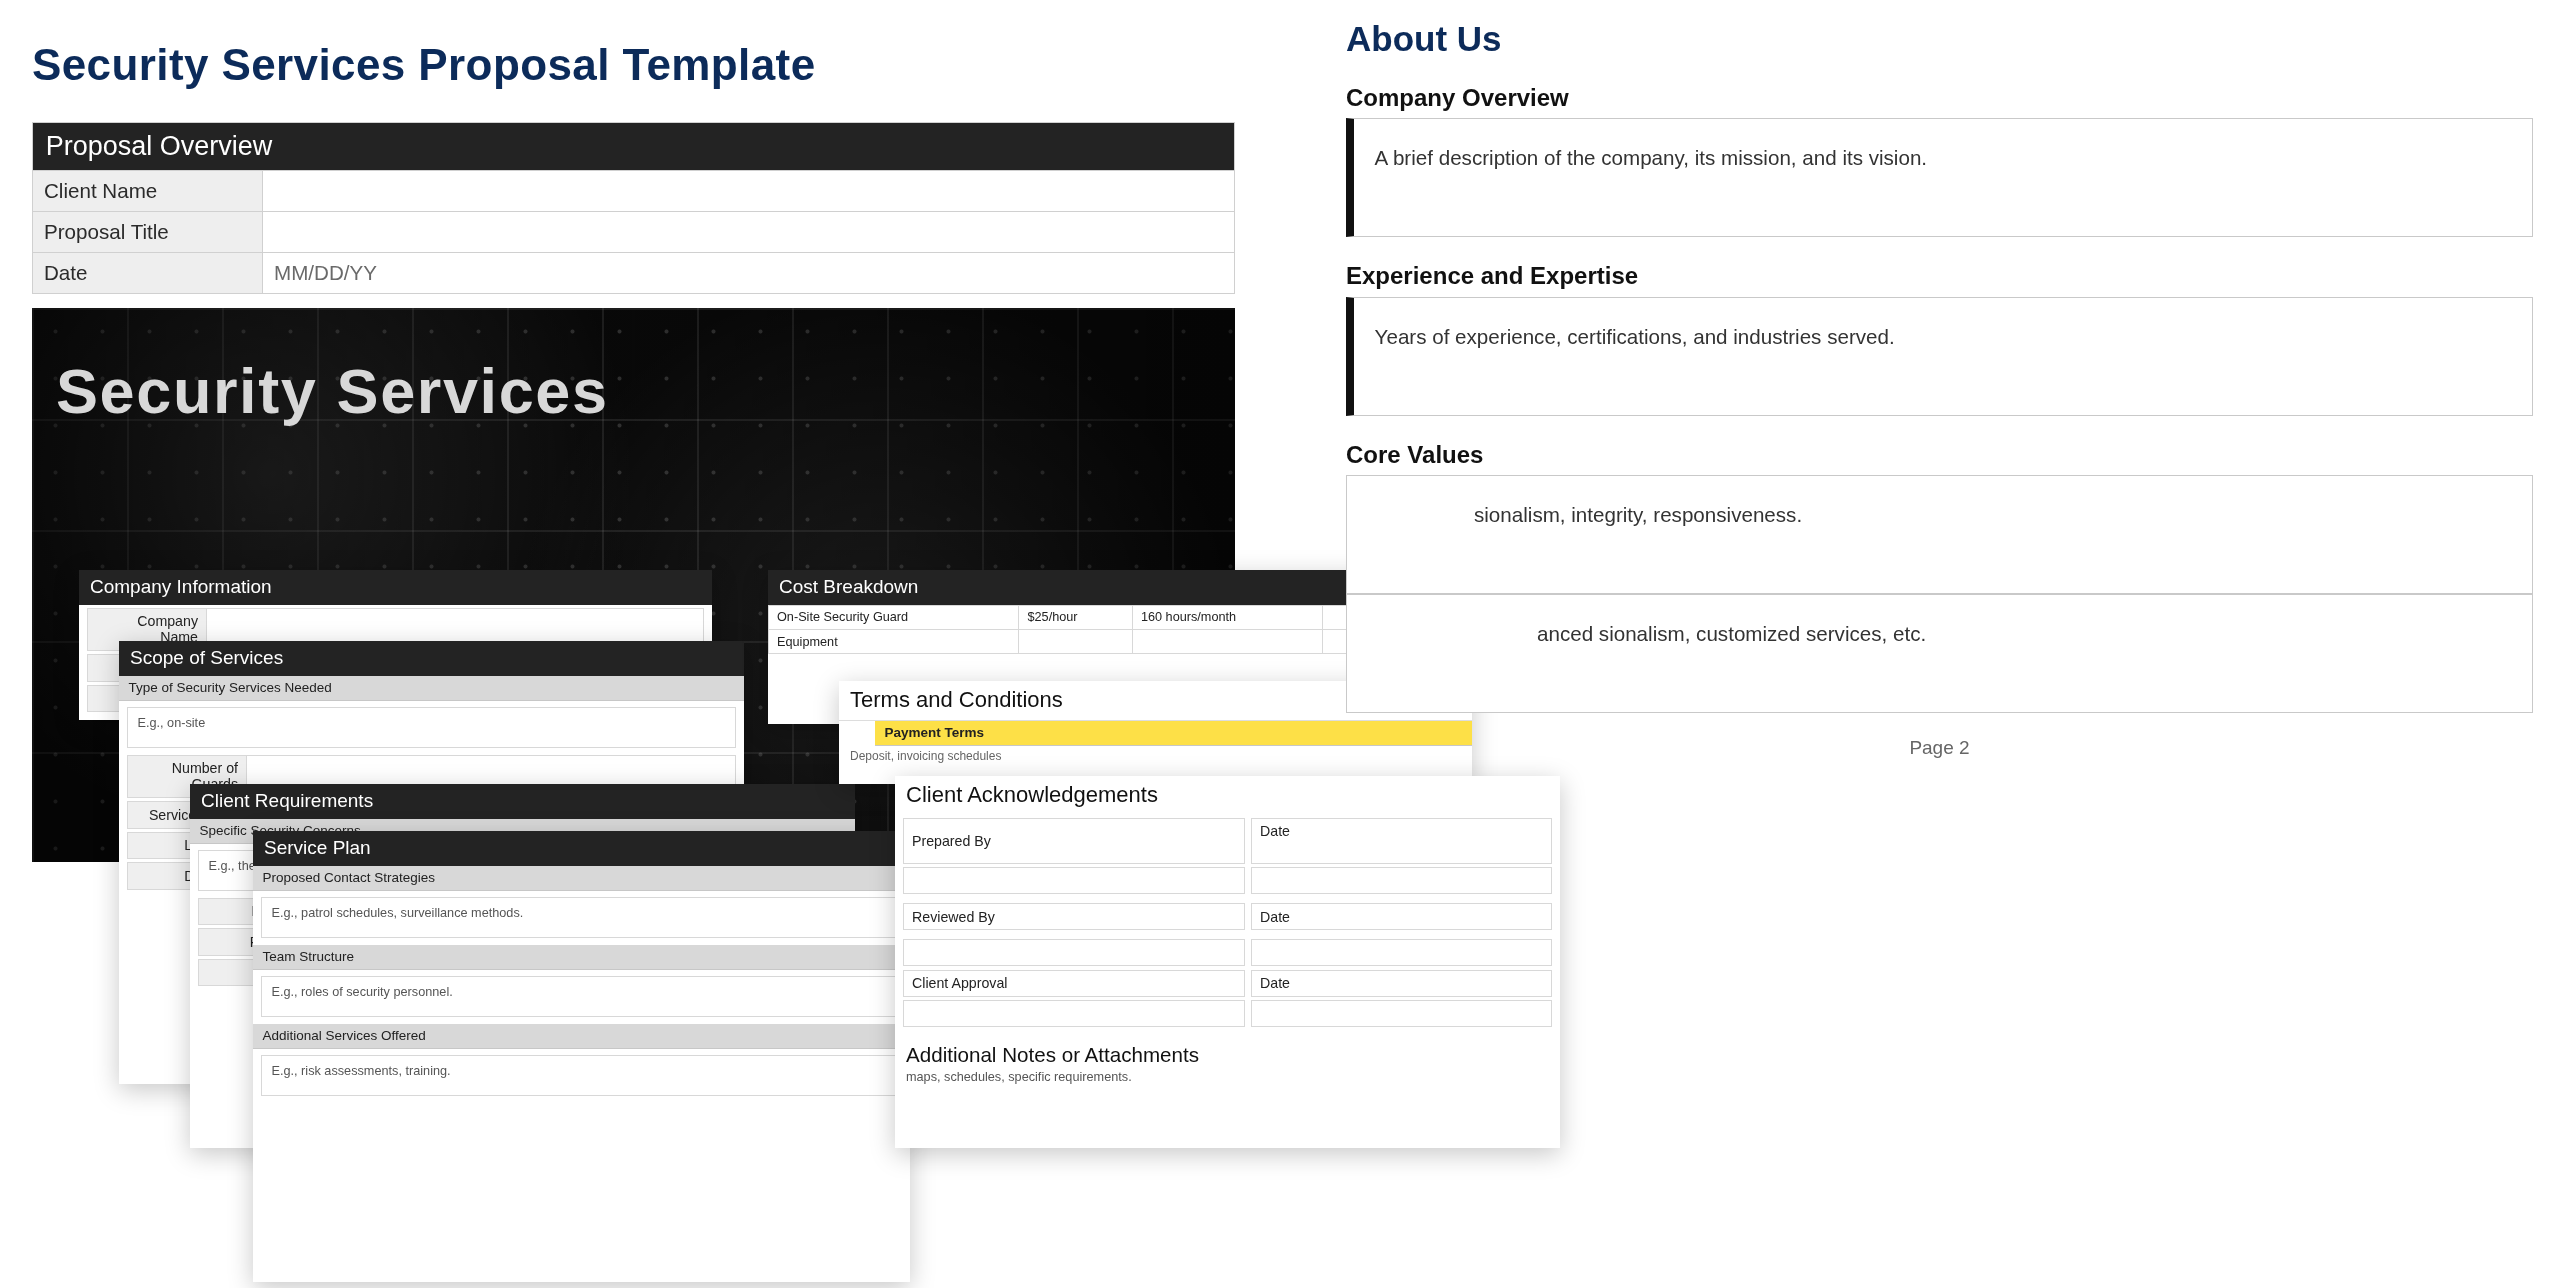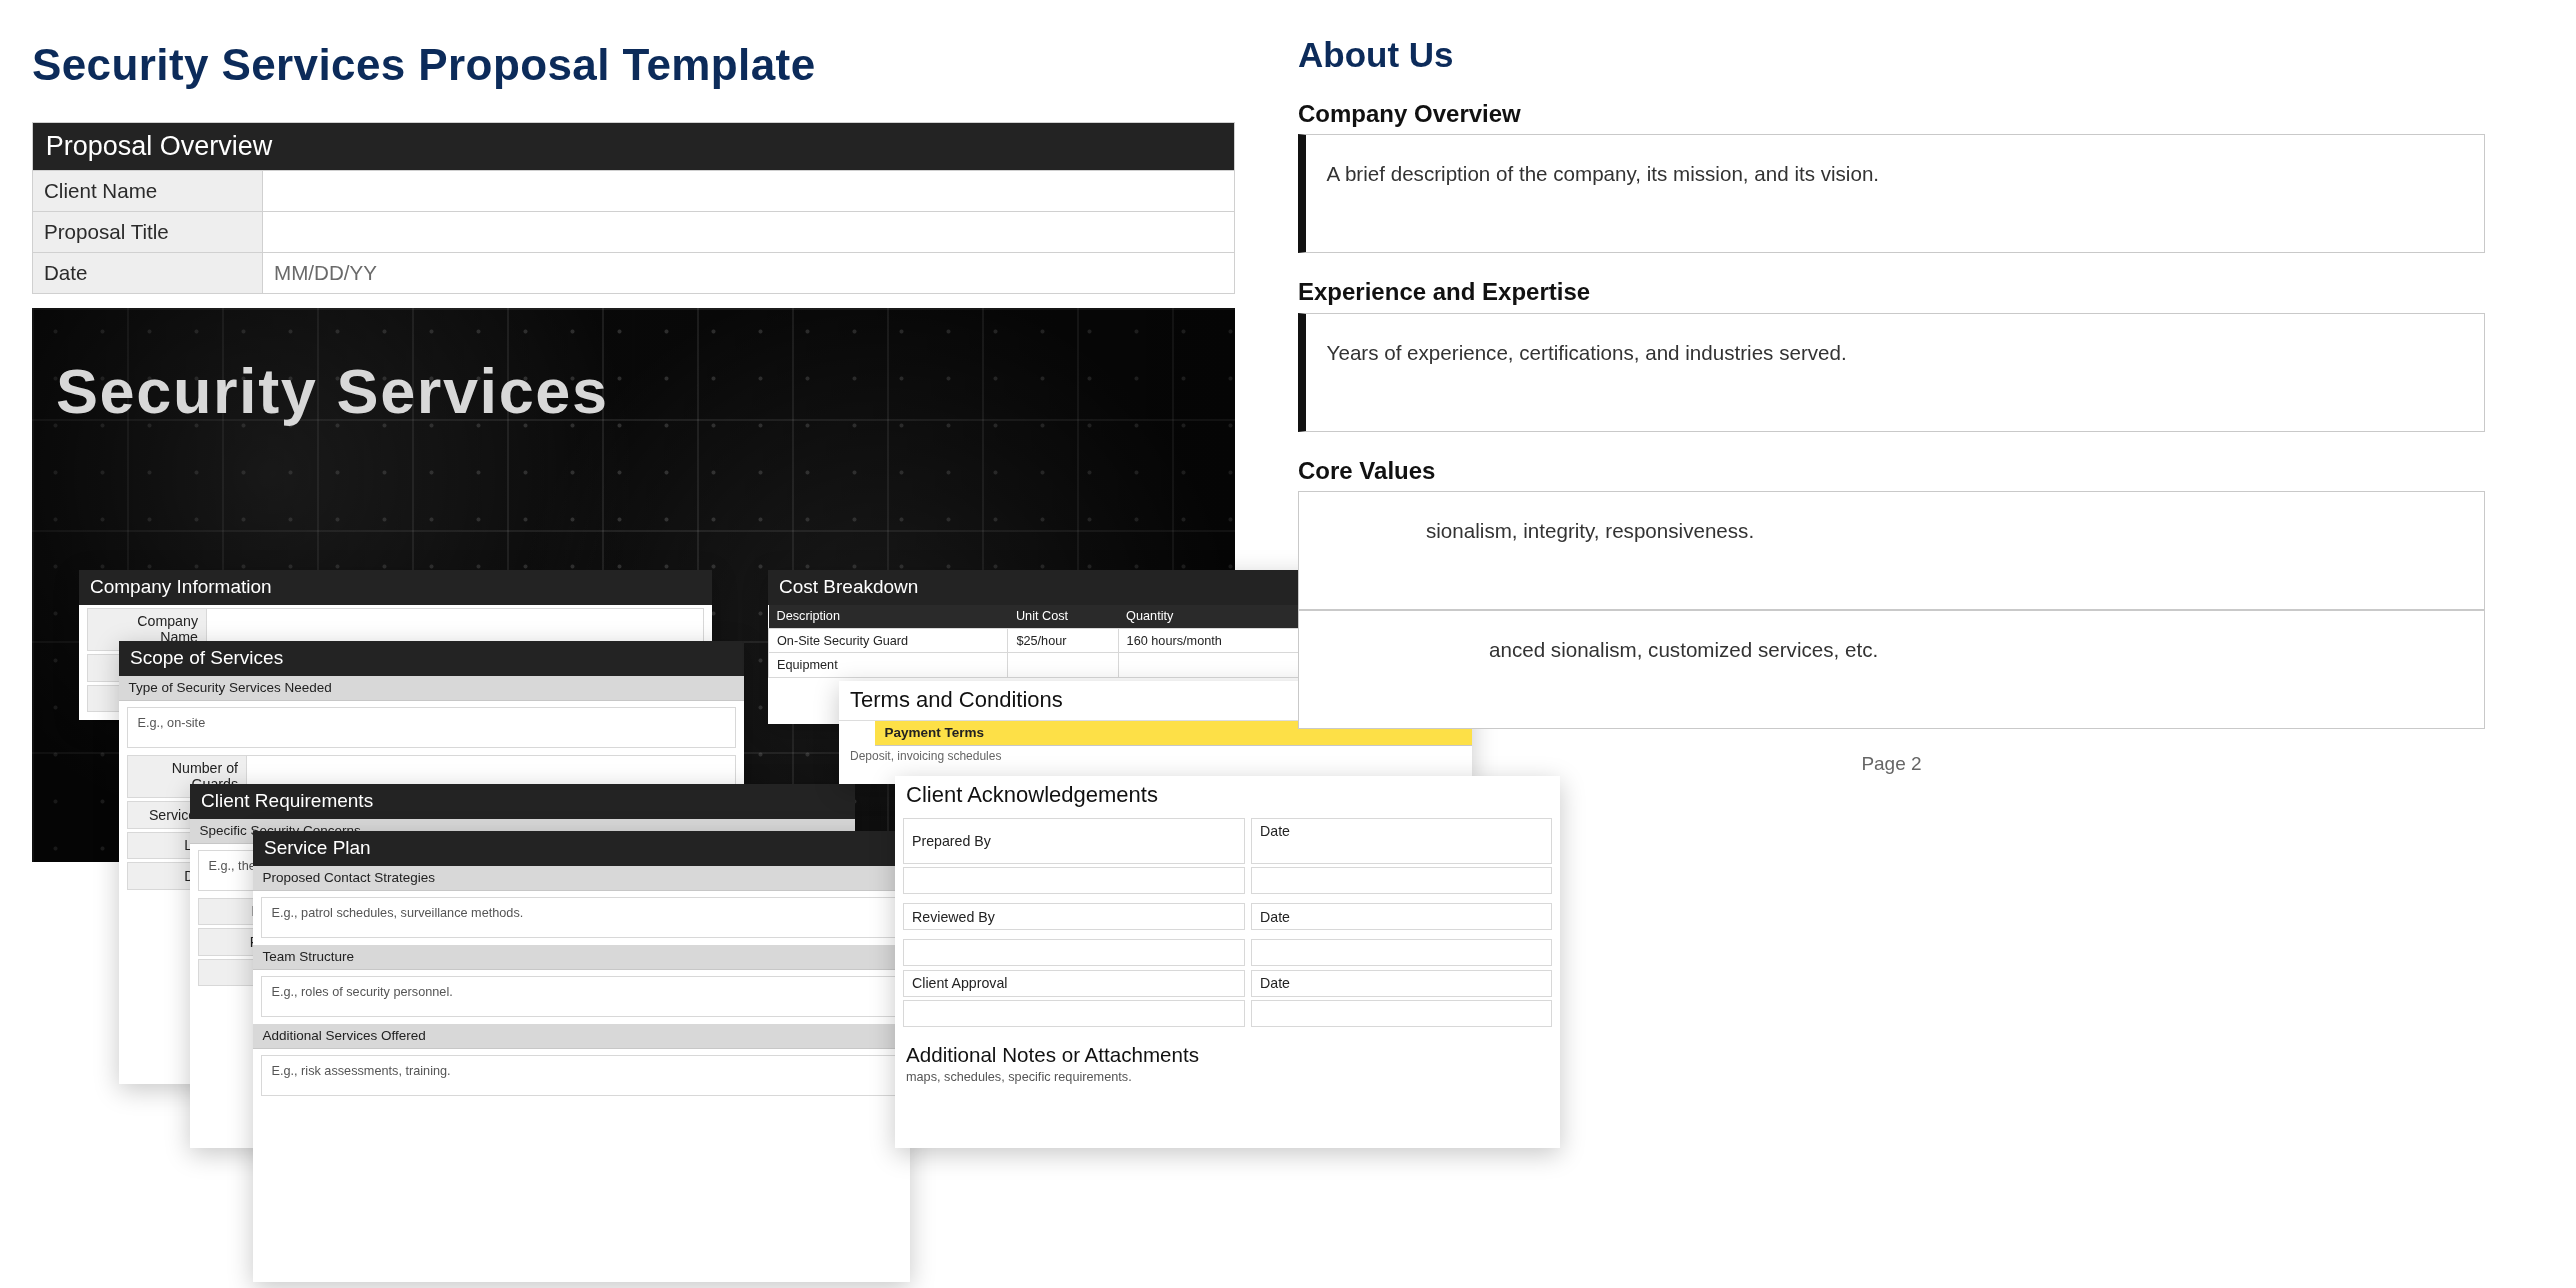--- a/index.html
+++ b/index.html
@@ -117,23 +117,23 @@
   .mini .row{display:flex;border:0.8px solid #d8d8d8;margin:3.2px 8px;}
   .mini .row div{padding:4.7px 8px;text-align:right;}
   .mini .row .l{flex:0 0 119px;background:#efefef;border-right:0.8px solid #d8d8d8;}
   .mini table{width:100%;border-collapse:collapse;font-size:12.7px;}
   .mini th{background:#2a2a2a;color:#fff;font-weight:400;padding:4.7px 8px;text-align:left;}
   .mini td{border:0.8px solid #d8d8d8;padding:4.7px 8px;}
 
   
   #right{
     position:absolute;
-    left:1298px;top:0;
+    left:1346px;top:0;
     width:1187px;
-    padding-top:24px;
+    padding-top:8px;
   }
   #right h2.section{
     color:var(--navy);font-weight:700;
     font-size:35px;margin:11px 0 3.2px 0;
   }
   #right h3.sub{
     font-size:24px;color:#111;font-weight:700;
     margin:25px 0 6.3px 0;
   }
   .bordered{
@@ -244,26 +244,20 @@
   <div class="sub">Team Structure</div>
   <div class="box">E.g., roles of security personnel.</div>
   <div class="sub">Additional Services Offered</div>
   <div class="box">E.g., risk assessments, training.</div>
 </div>
 
 <div class="mini" style="left:768px;top:570px;width:649px;height:154px;">
   <div class="bar">Cost Breakdown</div>
   <table>
     <tbody>
-        <tr>
-      <th>Description</th>
-      <th>Unit Cost</th>
-      <th>Quantity</th>
-      <th style="text-align:right">Total Cost</th>
-    </tr>
     <tr>
       <td>On-Site Security Guard</td>
       <td>$25/hour</td>
       <td>160 hours/month</td>
       <td style="text-align:right">$4,000</td>
     </tr>
     <tr>
       <td>Equipment</td>
       <td></td>
       <td></td>

